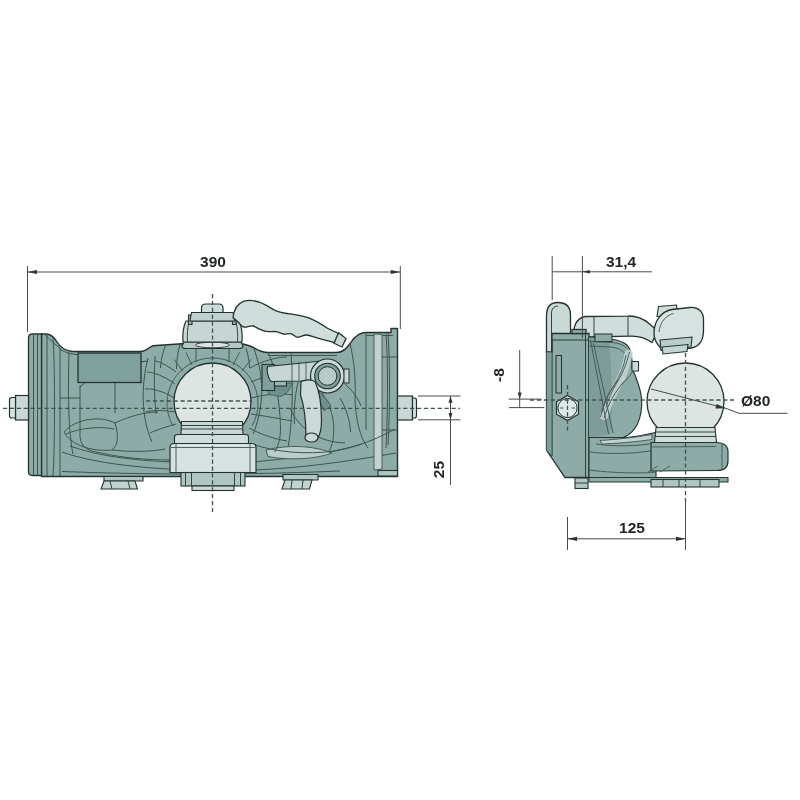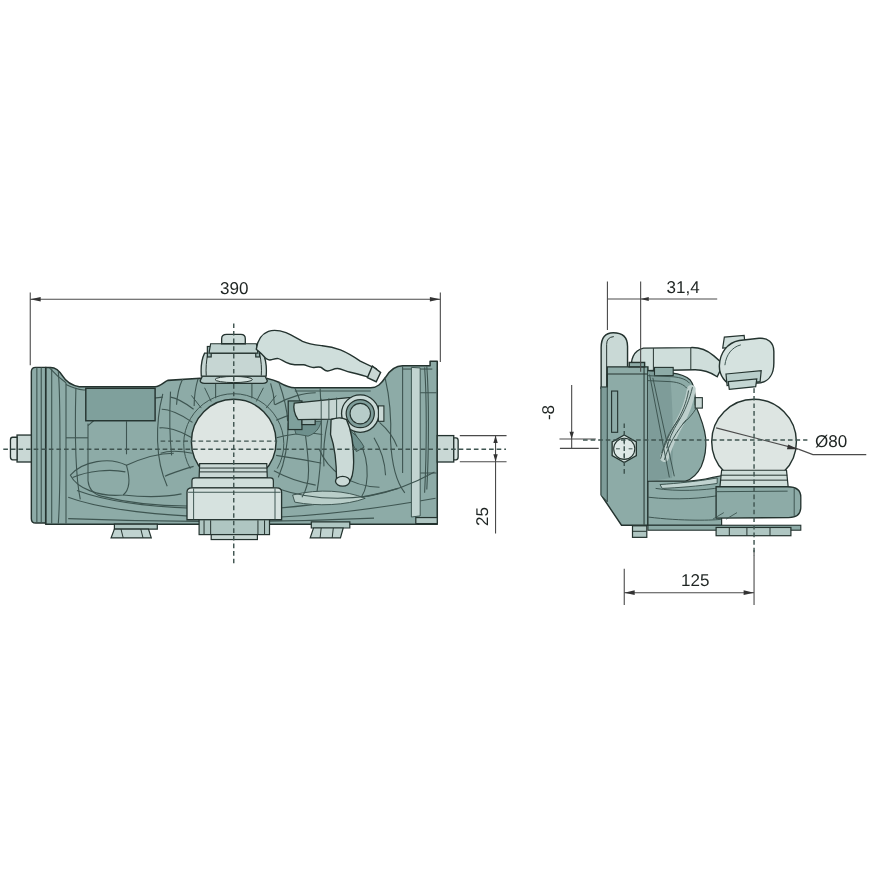--- a/index.html
+++ b/index.html
@@ -1,16 +1,16 @@
 <!DOCTYPE html>
 <html><head>
 <meta charset="utf-8">
 <style>
   html,body{margin:0;padding:0;background:#fff;}
-  .wrap{width:738px;height:800px;position:relative;font-family:"Liberation Sans",sans-serif;}
+  .wrap{width:738px;height:800px;position:relative;font-family:"Liberation Sans",sans-serif;font-weight:bold;}
   text{font-family:"Liberation Sans",sans-serif;fill:#1f2523;}
 </style>
 </head>
 <body>
 <div class="wrap">
 <svg width="800" height="800" viewBox="0 0 800 800" xmlns="http://www.w3.org/2000/svg">
 
 <rect x="0" y="0" width="800" height="800" fill="#ffffff"></rect>
 
 <g stroke="#24332f" stroke-width="1.4" fill="#8DABA7" stroke-linejoin="round">

